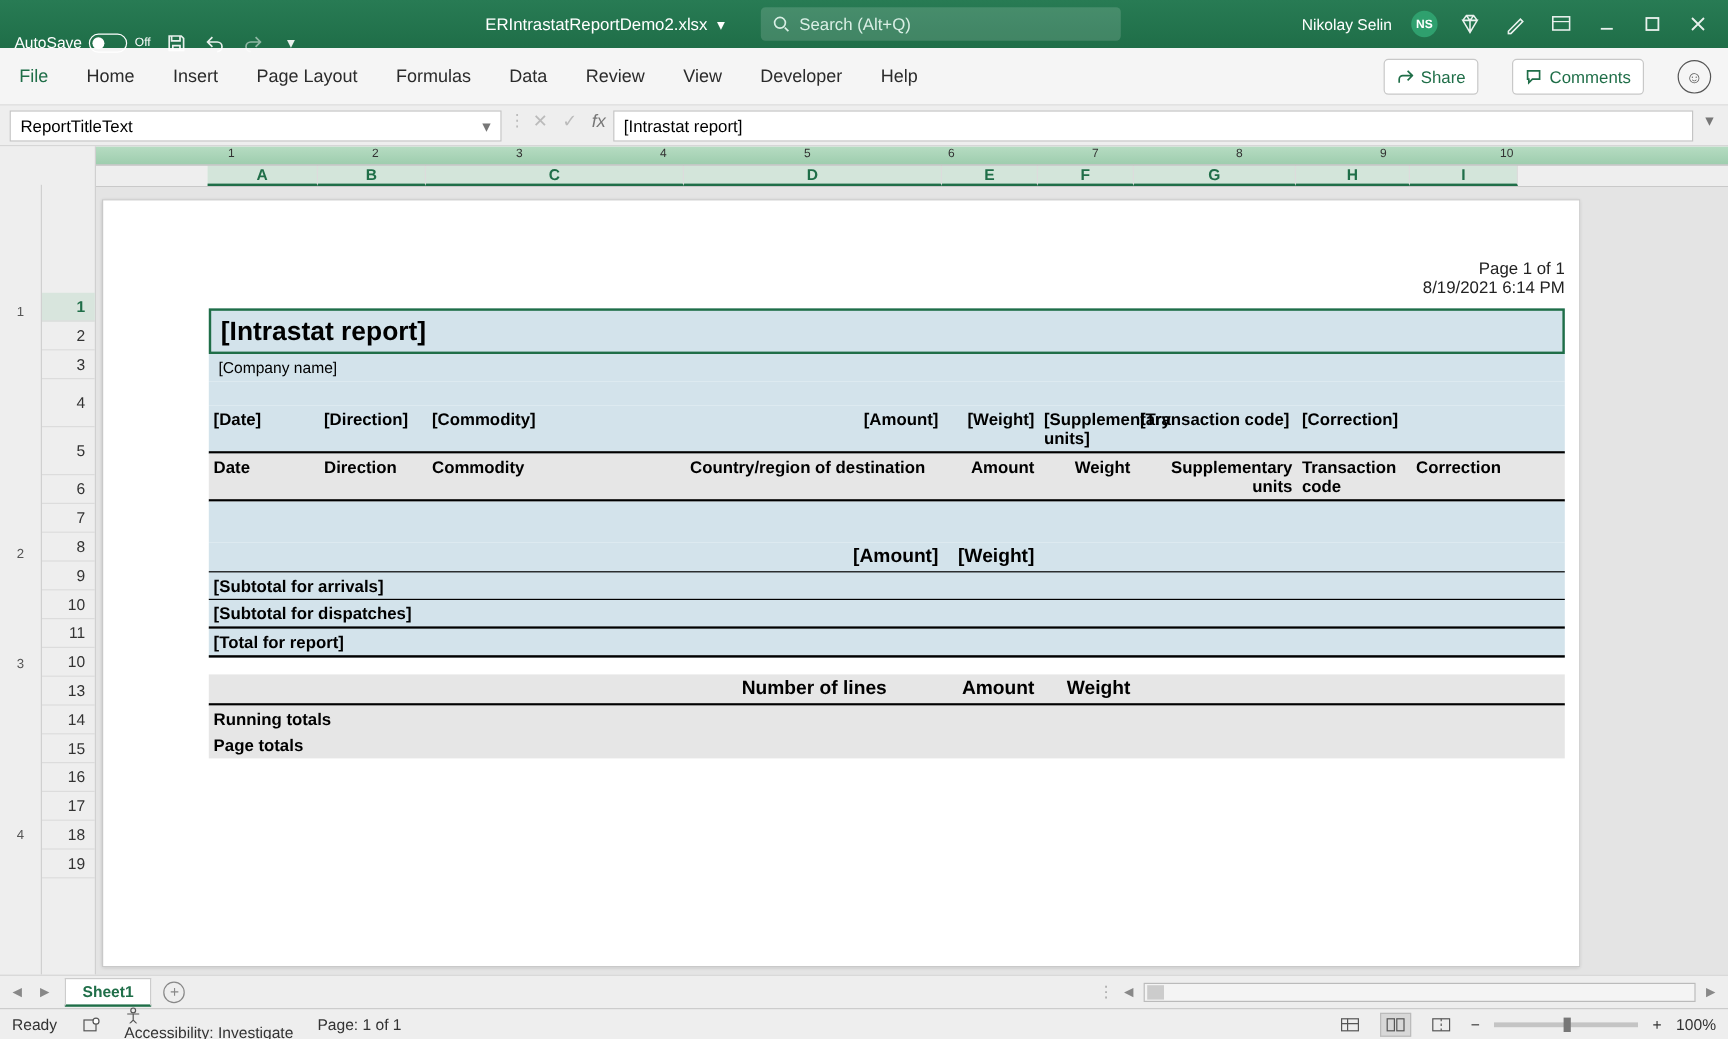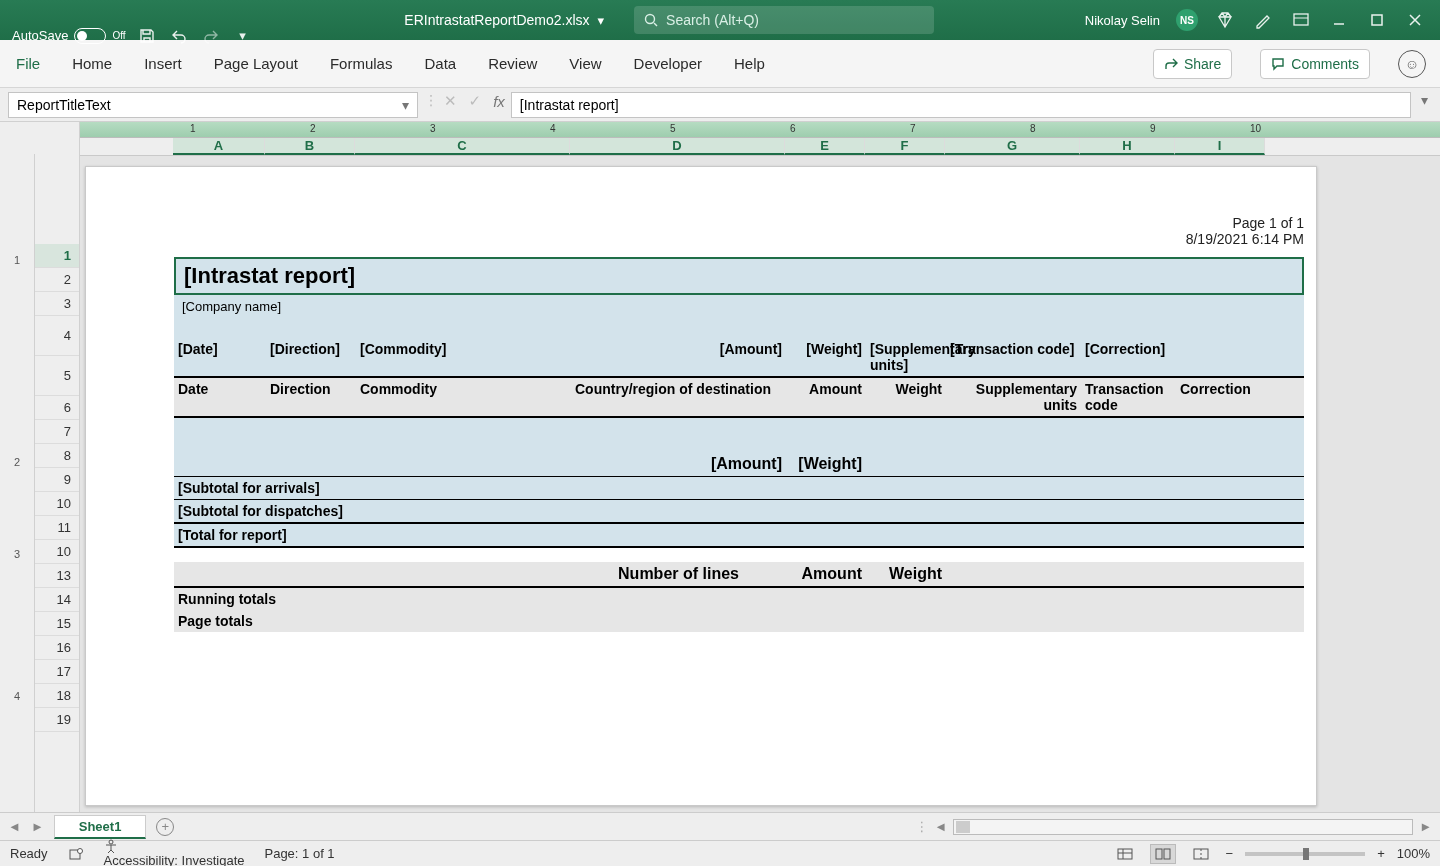--- a/index.html
+++ b/index.html
@@ -61,21 +61,21 @@
   .tblrow>div{padding:3px 4px;}
   .hdr2{background:#e6e6e6;border-bottom:2px solid #000;font-size:14px;font-weight:700;}
   .shade{background:#d3e3eb;}
   .tr{text-align:right;}
   .subtotal{border-top:1px solid #000;font-weight:700;font-size:14px;}
   .thick-bottom{border-bottom:2px solid #000;}
 
   
   .sheet-tabs{height:28px;background:#eee;border-top:1px solid #ccc;display:flex;align-items:center;padding:0 8px;gap:10px;font-size:13px;}
   .sheet-tabs .nav{color:#888;}
-  .sheet-tab{background:#fff;border:1px solid #ccc;border-bottom:2px solid #1f6e48;padding:3px 24px;color:#1f6e48;font-weight:600;}
+  .sheet-tab{background:#fff;border:1px solid #ccc;border-bottom:2px solid #1f6e48;padding:3px 14px;color:#1f6e48;font-weight:600;}
   .hscroll{flex:1;display:flex;justify-content:flex-end;align-items:center;gap:6px;}
   .scrollbar{width:460px;height:16px;border:1px solid #bbb;background:#f4f4f4;position:relative;}
   .scrollbar .thumb{position:absolute;left:2px;top:1px;width:14px;height:12px;background:#ccc;}
 
   
   .status{height:26px;background:#eee;border-top:1px solid #ccc;display:flex;align-items:center;padding:0 10px;font-size:13px;color:#333;gap:20px;}
   .status .right{margin-left:auto;display:flex;align-items:center;gap:12px;}
   .view-btn{width:26px;height:20px;border:1px solid transparent;display:flex;align-items:center;justify-content:center;}
   .view-btn.active{background:#d8d8d8;border-color:#bbb;}
   .zoom-slider{width:120px;height:4px;background:#c4c4c4;position:relative;}

